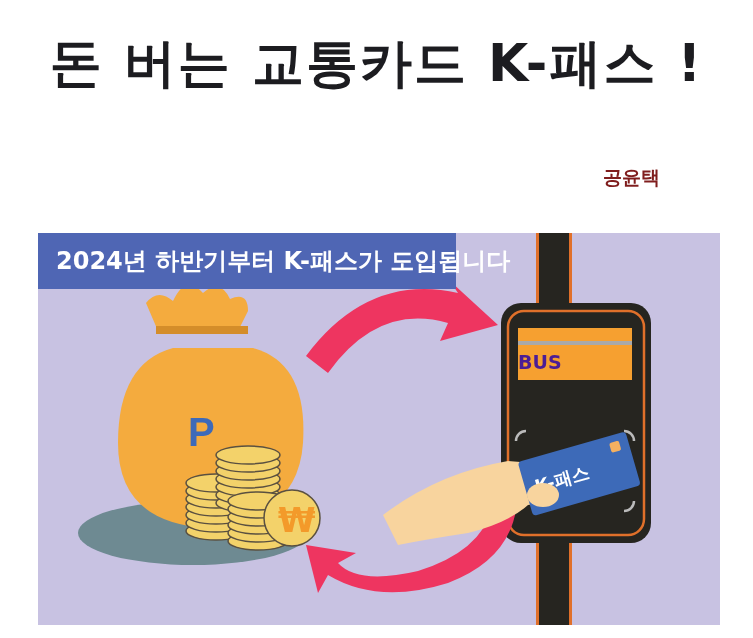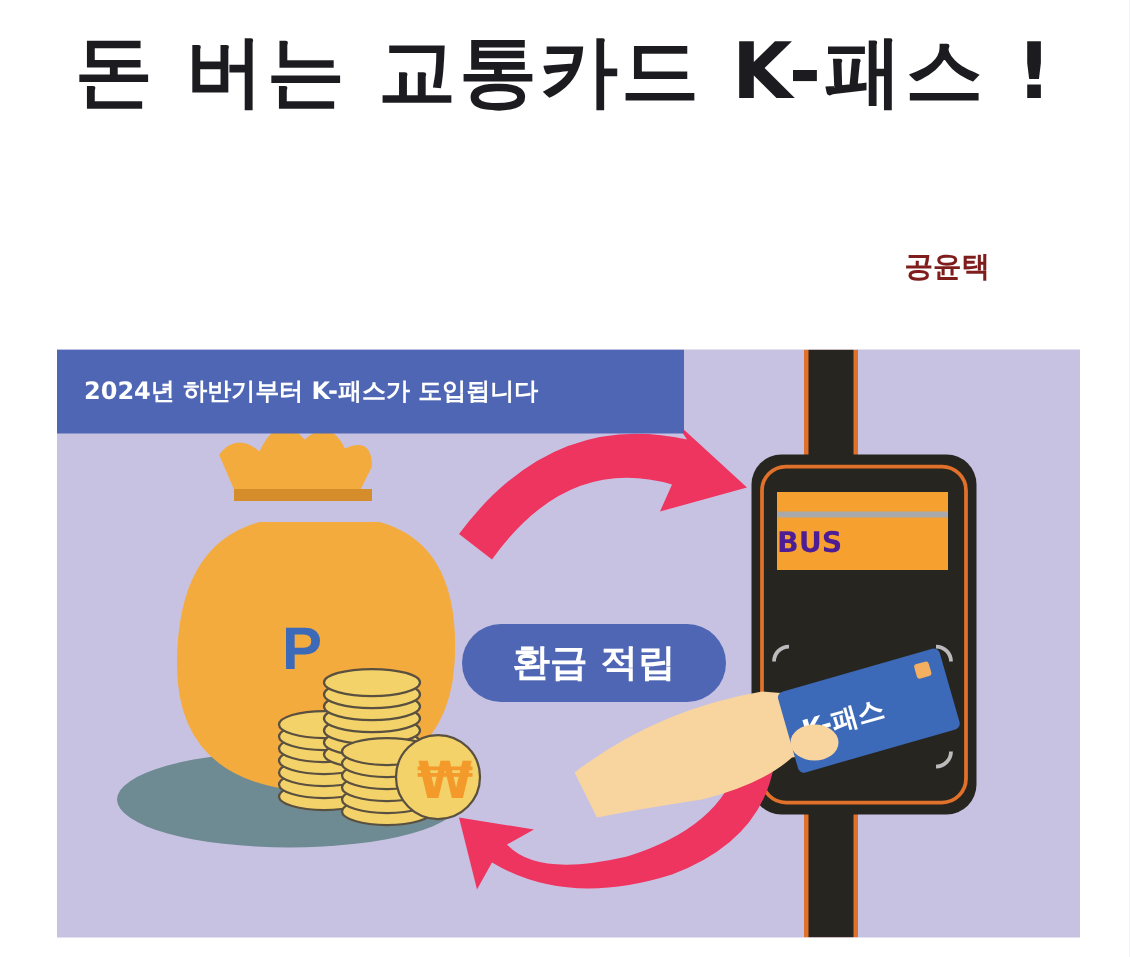--- a/index.html
+++ b/index.html
@@ -1,26 +1,26 @@
 <!DOCTYPE html>
 <html><head>
 <meta charset="utf-8">
 <style>
   html, body { margin: 0; padding: 0; background: #ffffff; }
   body { width: 753px; height: 638px; position: relative; overflow: hidden;
          font-family: "DejaVu Sans", "Liberation Sans", sans-serif; }
-  .title { position: absolute; left: 0; top: 18px; width: 753px; text-align: center;
+  .title { position: absolute; left: 0; top: 33px; width: 753px; text-align: center;
            font-size: 52px; font-weight: bold; color: #1c1c20; letter-spacing: 2px;
            line-height: 60px; }
   .author { position: absolute; left: 603px; top: 146px; font-size: 19px; font-weight: bold;
             color: #7f1d1d; margin-top: 19px; }
   .illust { position: absolute; left: 38px; top: 233px; width: 682px; height: 392px;
             background: #c8c2e2; overflow: hidden; }
   .banner { position: absolute; left: 0; top: 0; width: 418px; height: 56px; background: #4f66b4;
-            color: #fff; font-size: 16px; font-weight: bold; line-height: 56px; padding-left: 18px;
+            color: #fff; font-size: 24px; font-weight: bold; line-height: 56px; padding-left: 18px;
             box-sizing: border-box; white-space: nowrap; }
   .pill { position: absolute; left: 270px; top: 183px; width: 176px; height: 52px; border-radius: 26px;
           background: #4f66b4; color: #fff; font-size: 25px; font-weight: bold; text-align: center;
           line-height: 52px; }
   .bus-label { position: absolute; left: 480px; top: 118px; font-size: 19px; font-weight: bold;
                color: #4c1d95; }
   .card-label { font-size: 18px; font-weight: bold; fill: #ffffff; }
   svg { position: absolute; left: 0; top: 0; }
 </style>
 </head>
@@ -94,15 +94,14 @@
 
     <g transform="rotate(-16 540 240)">
       <rect x="485" y="213" width="112" height="56" rx="4" fill="#3d6ab8"></rect>
       <rect x="578" y="220" width="10" height="10" rx="2" fill="#f4b060"></rect>
       <text x="495" y="248" class="card-label">K-패스</text>
     </g>
     <ellipse cx="505" cy="262" rx="16" ry="12" fill="#f8d49e"></ellipse>
   </svg>
 
   <div class="banner">2024년 하반기부터 K-패스가 도입됩니다</div>
-  <div class="pill">환급 적립</div>
   <div class="bus-label">BUS</div>
 </div>
 
 </body></html>

